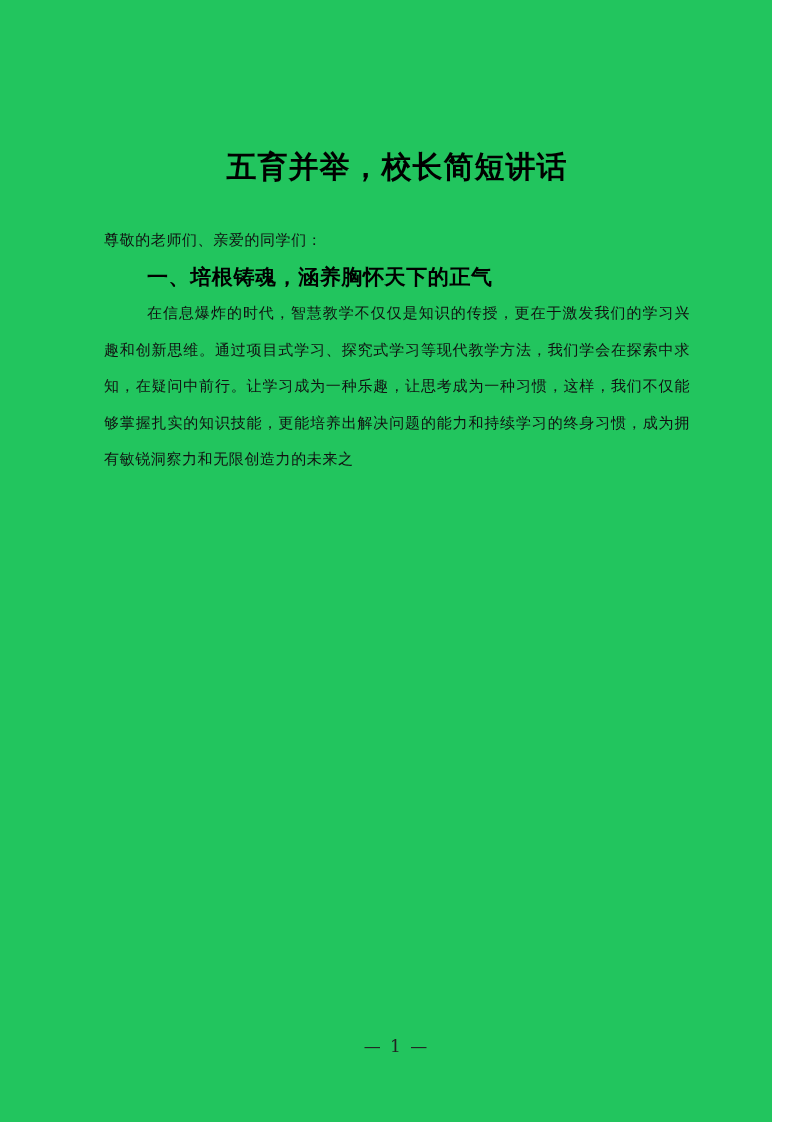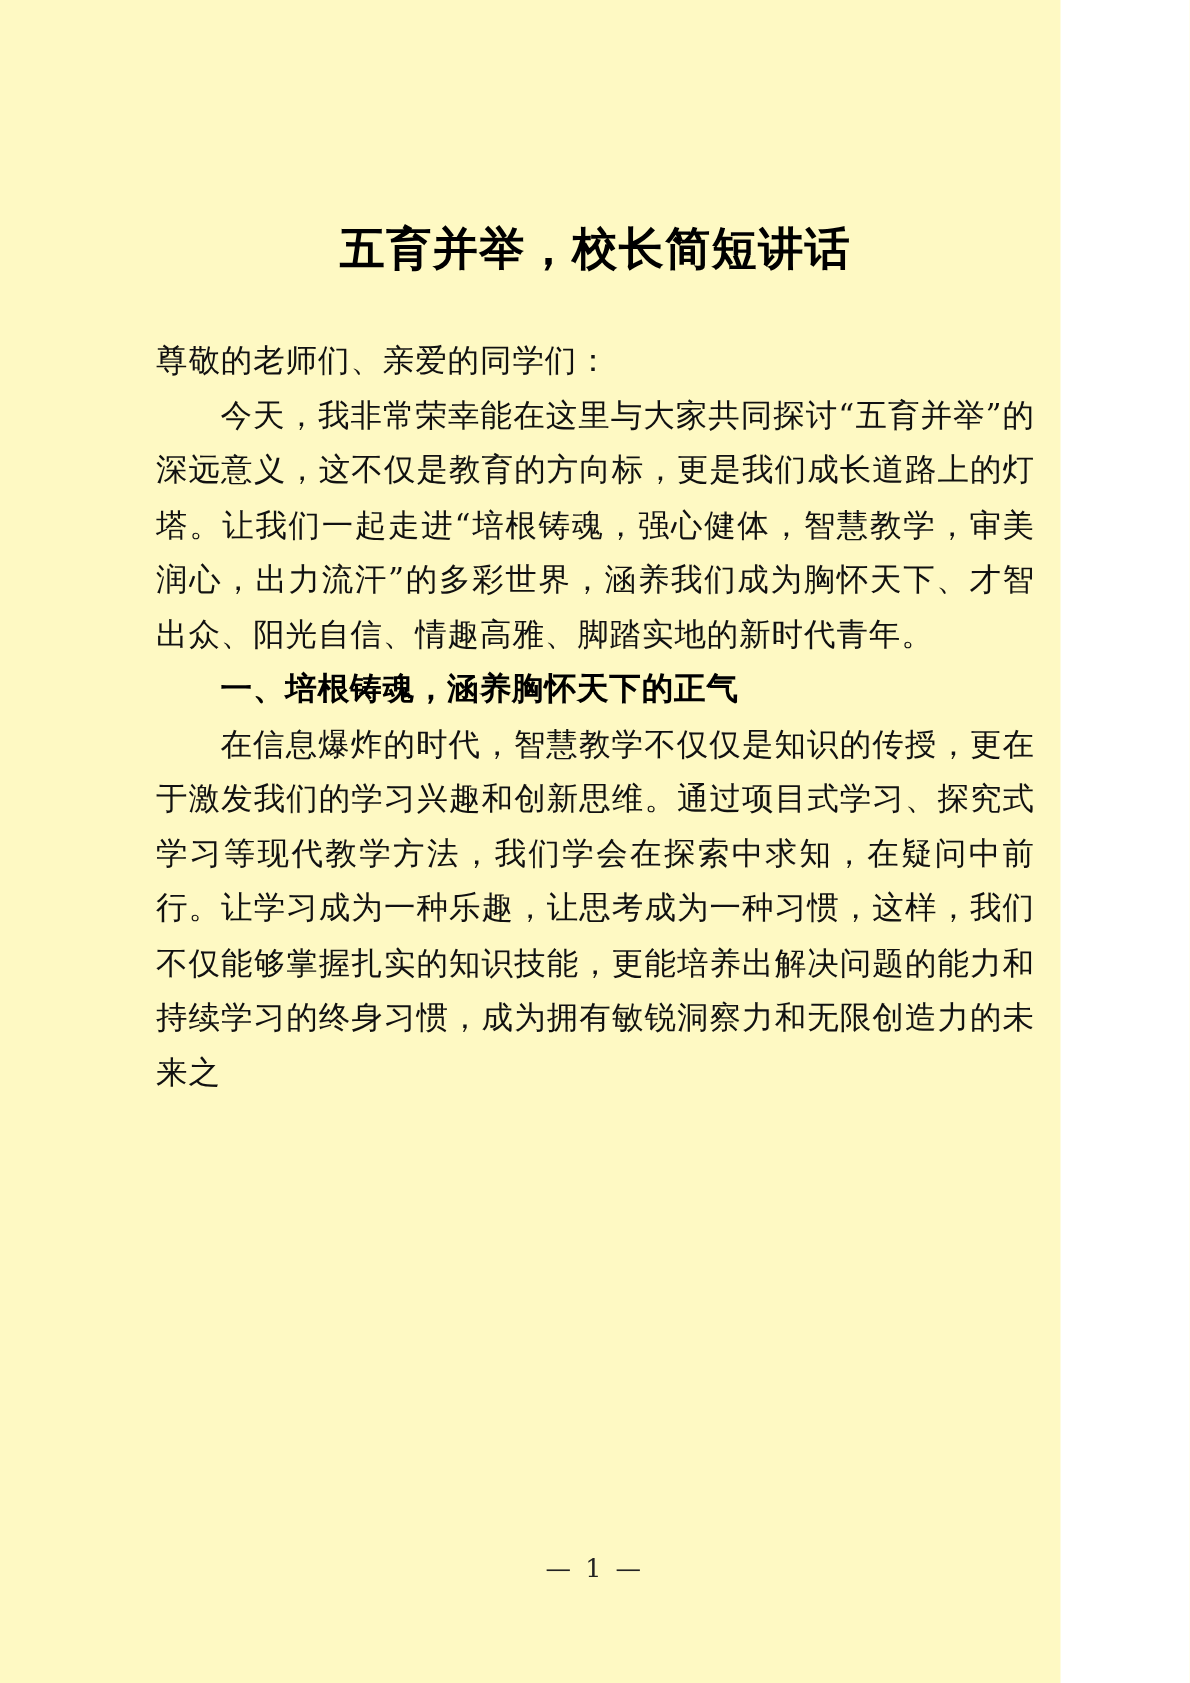--- a/index.html
+++ b/index.html
@@ -5,23 +5,23 @@
   html, body {
     margin: 0;
     padding: 0;
     background: #ffffff;
   }
   body {
     font-family: "DejaVu Serif", serif;
   }
   .page {
     position: relative;
-    width: 707px;
+    width: 772px;
     height: 1122px;
-    background: #fef9c3;
+    background: #22c55e;
     overflow: hidden;
     box-sizing: border-box;
   }
   .content {
     position: absolute;
     left: 104px;
     top: 0;
     width: 586px;
   }
   .doc-title {
@@ -33,21 +33,21 @@
     color: #000000;
     margin: 0;
     padding-top: 148px;
     letter-spacing: 1px;
   }
   .body-block {
     padding-top: 36px;
   }
   p.para {
     font-family: "DejaVu Serif", "Liberation Serif", serif;
-    font-size: 21px;
+    font-size: 15px;
     line-height: 36.5px;
     color: #111111;
     margin: 0;
     text-align: justify;
     text-justify: inter-character;
     text-align-last: left;
     letter-spacing: 0.6px;
     word-break: break-all;
   }
   p.para.indent {
@@ -83,21 +83,20 @@
 
   <div class="content">
 
     <h1 class="doc-title">五育并举，校长简短讲话</h1>
 
     <div class="body-block">
 
       <p class="para">尊敬的老师们、亲爱的同学们：</p>
 
 
-      <p class="para indent">今天，我非常荣幸能在这里与大家共同探讨“五育并举”的深远意义，这不仅是教育的方向标，更是我们成长道路上的灯塔。让我们一起走进“培根铸魂，强心健体，智慧教学，审美润心，出力流汗”的多彩世界，涵养我们成为胸怀天下、才智出众、阳光自信、情趣高雅、脚踏实地的新时代青年。</p>
 
       <p class="heading">一、培根铸魂，涵养胸怀天下的正气</p>
 
 
 
       <p class="para indent">在信息爆炸的时代，智慧教学不仅仅是知识的传授，更在于激发我们的学习兴趣和创新思维。通过项目式学习、探究式学习等现代教学方法，我们学会在探索中求知，在疑问中前行。让学习成为一种乐趣，让思考成为一种习惯，这样，我们不仅能够掌握扎实的知识技能，更能培养出解决问题的能力和持续学习的终身习惯，成为拥有敏锐洞察力和无限创造力的未来之</p>
 
     </div>
   </div>
 

